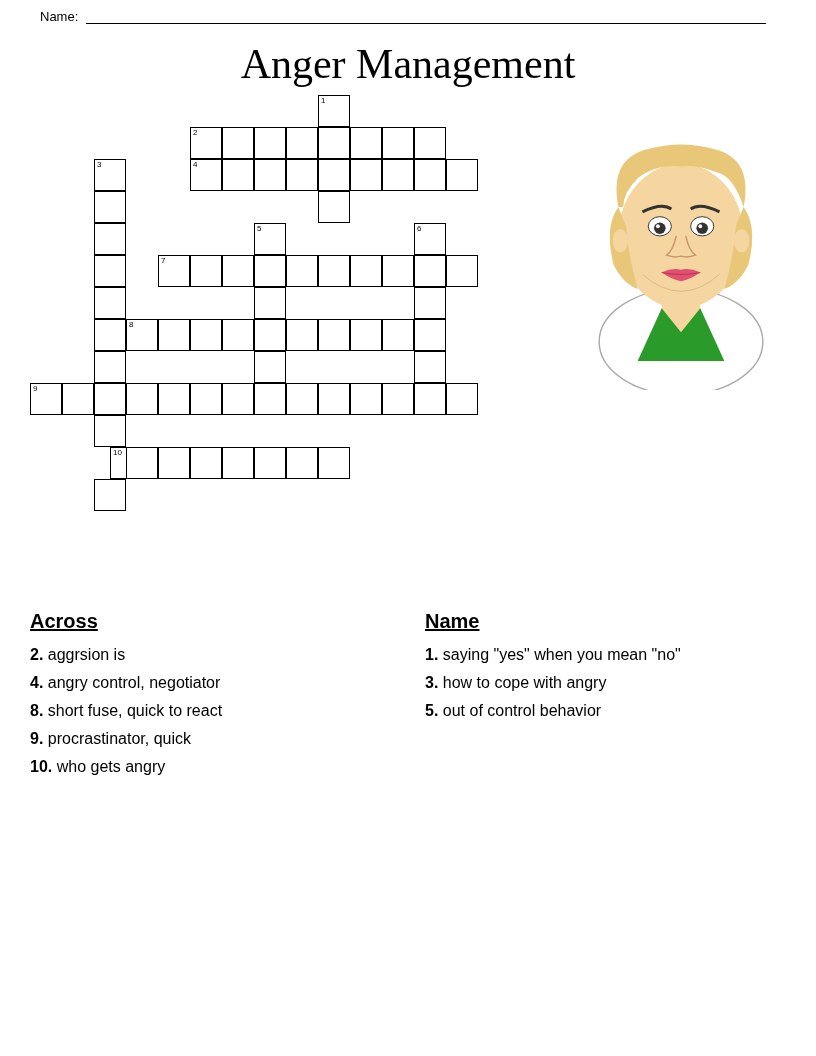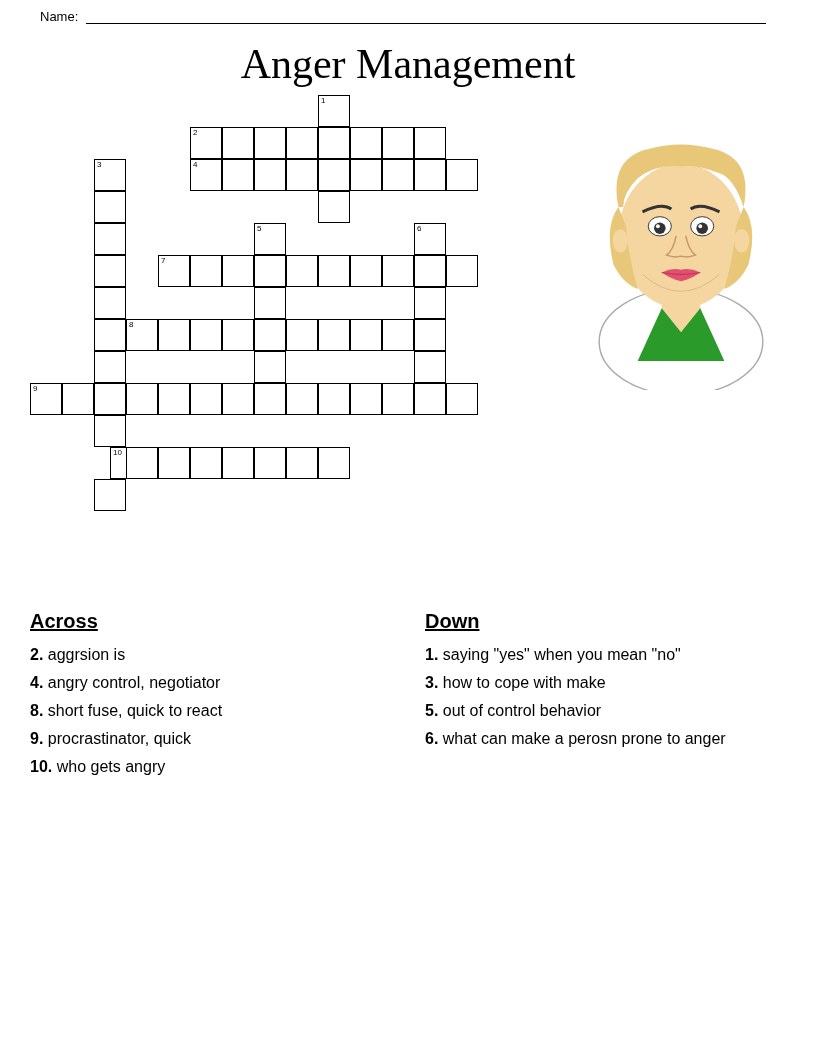--- a/index.html
+++ b/index.html
@@ -279,27 +279,24 @@
     </div>
     <div class="clue-item">
       <span class="clue-num">9.</span> <span>procrastinator, quick</span>
     </div>
     <div class="clue-item">
       <span class="clue-num">10.</span> <span>who gets angry</span>
     </div>
   </div>
 
   <div class="clues-column">
-    <div class="clues-title">Down</div>
+    <div class="clues-title">Name</div>
     <div class="clue-item">
       <span class="clue-num">1.</span> <span>saying "yes" when you mean "no"</span>
     </div>
     <div class="clue-item">
-      <span class="clue-num">3.</span> <span>how to cope with make</span>
+      <span class="clue-num">3.</span> <span>how to cope with angry</span>
     </div>
     <div class="clue-item">
       <span class="clue-num">5.</span> <span>out of control behavior</span>
-    </div>
-    <div class="clue-item">
-      <span class="clue-num">6.</span> <span>what can make a perosn prone to anger</span>
     </div>
   </div>
 </div>
 
 </body></html>

